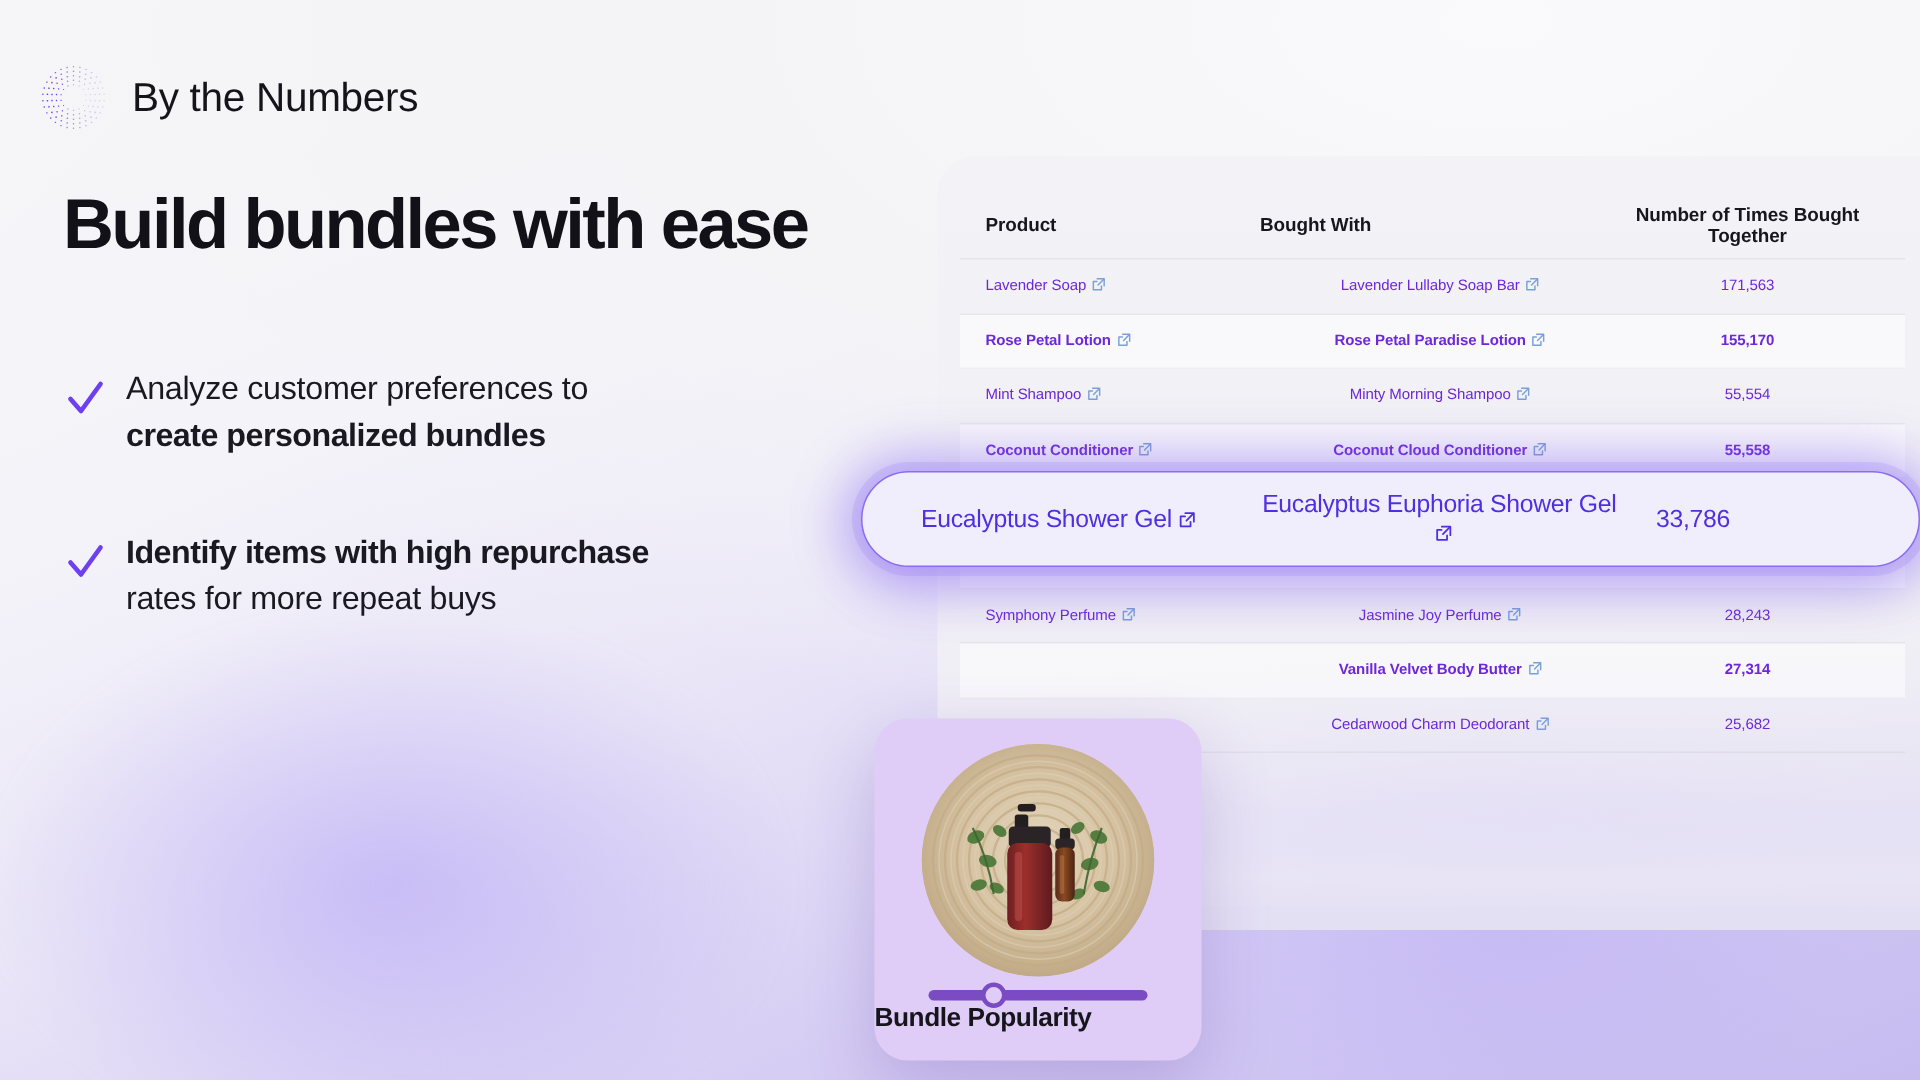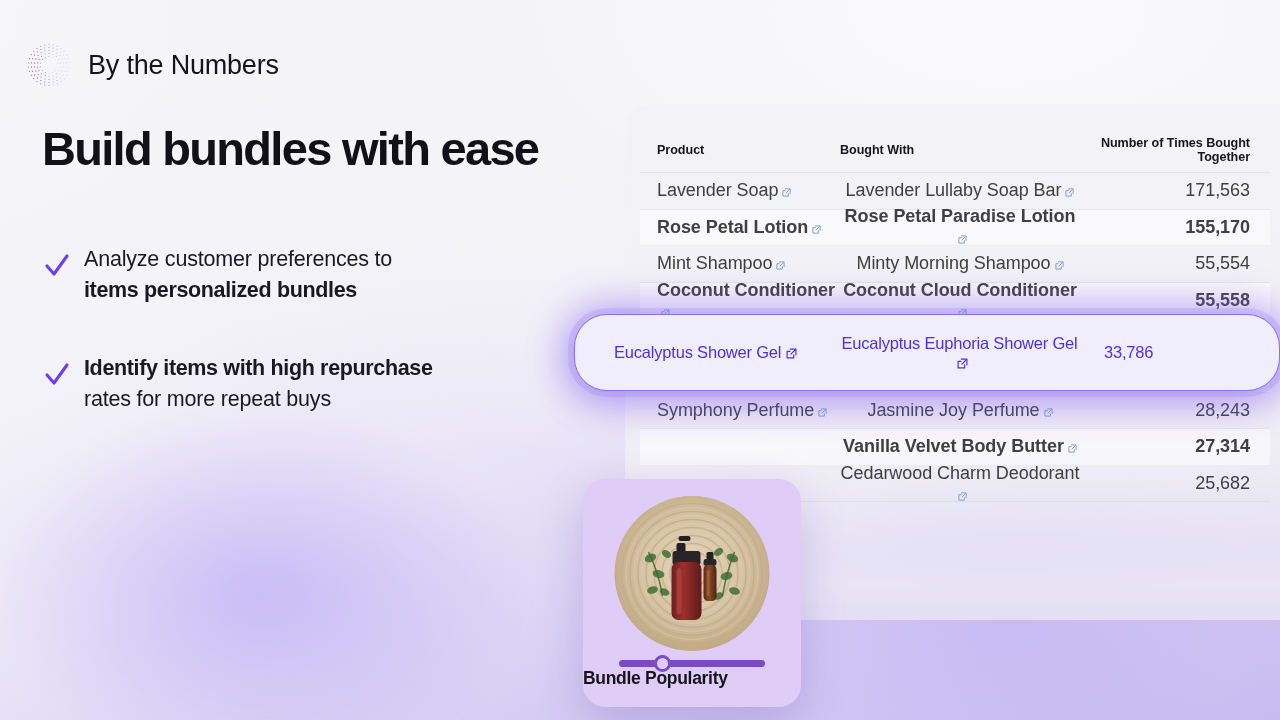--- a/index.html
+++ b/index.html
@@ -109,57 +109,57 @@
 
   .table {
     position: absolute;
     left: 640px; top: 128px;
     width: 630px;
   }
   .t-row {
     display: flex;
     align-items: center;
     height: 35.6px;
-    font-size: 18px;
-    color: #404040;
+    font-size: 10px;
+    color: #6d28d9;
     letter-spacing: -0.05px;
     border-bottom: 1px solid rgba(0,0,0,.045);
   }
   .t-head {
     height: 44px;
     font-size: 12.6px;
     font-weight: 700;
     color: #17161d;
     letter-spacing: -0.05px;
     border-bottom: 1px solid rgba(0,0,0,.05);
     background: transparent;
   }
   .t-row.alt { background: rgba(255,255,255,.5); font-weight: bold; }
   .c-prod  { width: 200px; padding-left: 17px; box-sizing: border-box; text-align: left; }
   .c-with  { flex: 1; text-align: center; }
-  .c-num   { width: 190px; padding-right: 20px; box-sizing: border-box; text-align: right; }
+  .c-num   { width: 190px; padding-right: 20px; box-sizing: border-box; text-align: center; }
   .t-head .c-with { text-align: left; }
 
   .lnk {
     display: inline-block;
     width: 9px; height: 9px;
     margin-left: 4px;
     position: relative;
     vertical-align: -1px;
   }
   .lnk svg { display: block; width: 9px; height: 9px; }
 
   
   .c-prod.blank, .c-with.blank { color: transparent; }
 
   
   .hl-row {
     position: absolute;
     left: 574px; top: 314px;
-    width: 706px; height: 77px;
+    width: 706px; height: 64px;
     border-radius: 33px;
     background: #f0edfd;
     border: 1.5px solid #8b6cf2;
     box-sizing: border-box;
     display: flex;
     align-items: center;
     box-shadow:
       0 0 0 6px rgba(139,108,242,.17),
       0 0 34px 12px rgba(139,108,242,.42),
       0 10px 40px rgba(109,63,240,.28);
@@ -355,21 +355,21 @@
 <div class="headline">Build bundles with ease</div>
 
 <div class="bullets">
 
   <div class="bullet">
     <svg class="check" viewBox="0 0 26 30">
       <path d="M3 16 L10 24 L23 6" fill="none" stroke="#6d3ff0" stroke-width="3.1" stroke-linecap="round" stroke-linejoin="round"></path>
     </svg>
     <div class="bullet-text">
       <span>Analyze customer preferences to</span><br>
-      <span class="strong">items personalized bundles</span>
+      <span class="strong">create personalized bundles</span>
     </div>
   </div>
 
   <div class="bullet">
     <svg class="check" viewBox="0 0 26 30">
       <path d="M3 16 L10 24 L23 6" fill="none" stroke="#6d3ff0" stroke-width="3.1" stroke-linecap="round" stroke-linejoin="round"></path>
     </svg>
     <div class="bullet-text">
       <span class="strong">Identify items with high repurchase</span><br>
       <span>rates for more repeat buys</span>

